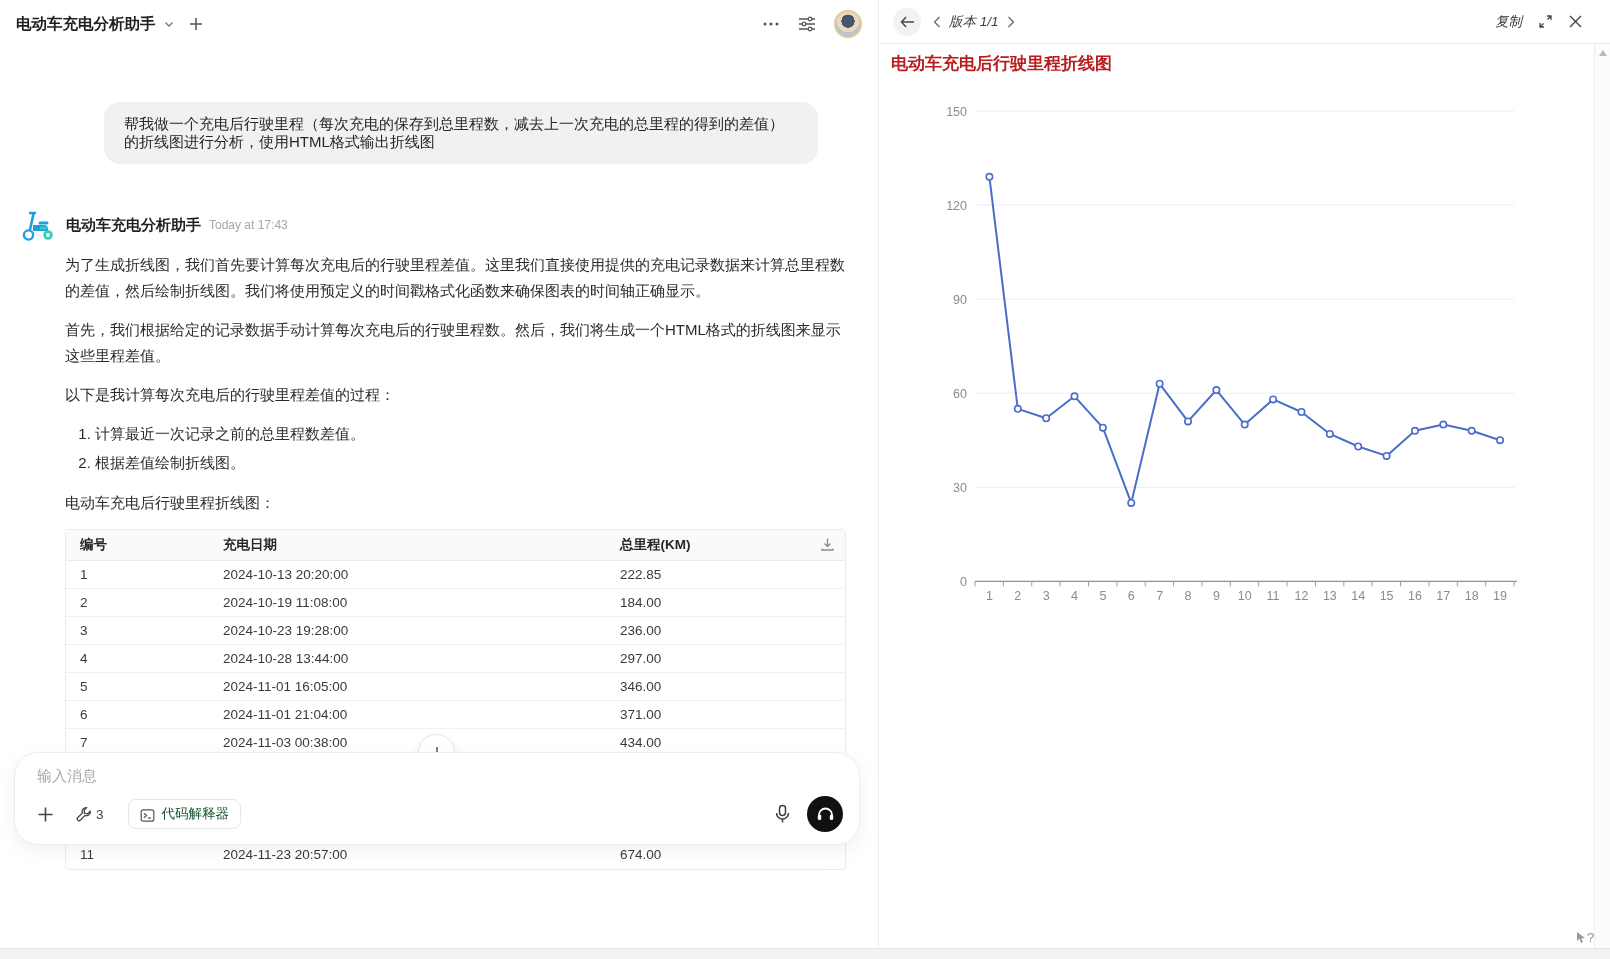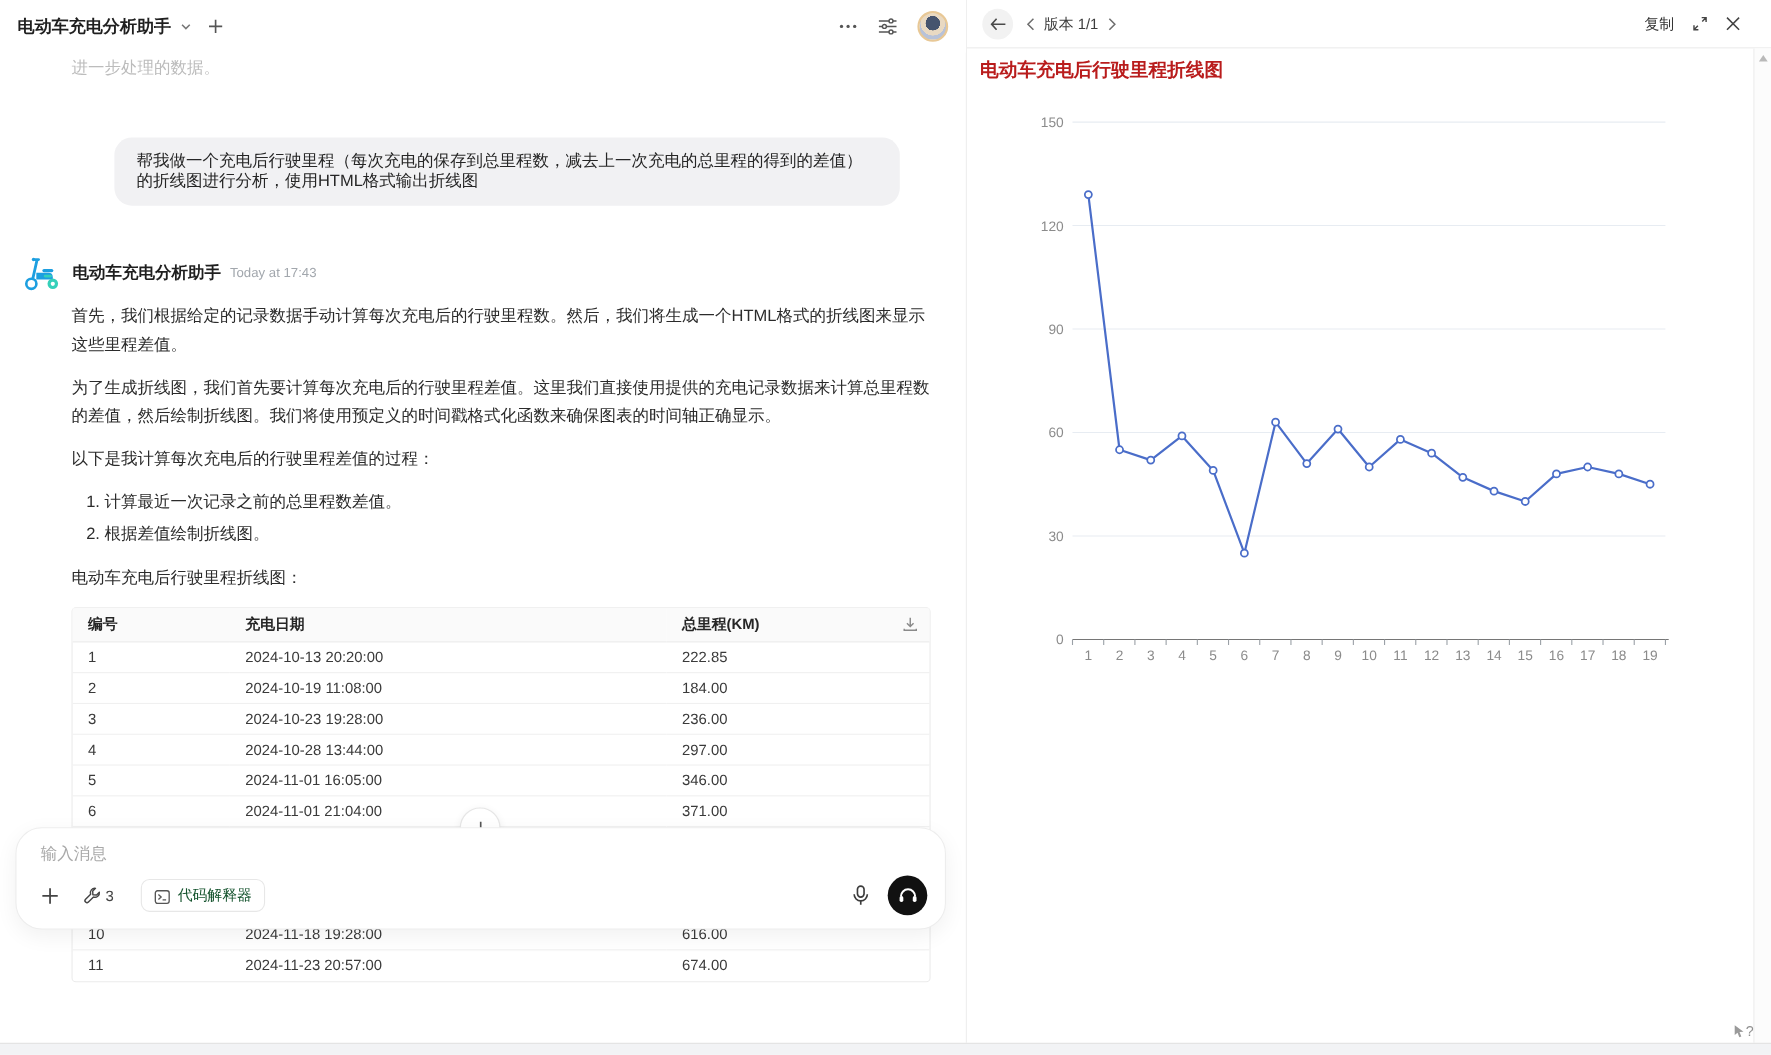--- a/index.html
+++ b/index.html
@@ -57,21 +57,21 @@
   .tool-chip { margin-left:24px; display:flex; align-items:flex-end; gap:7px; border:1px solid #e7e7e7;
     border-radius:8px; padding:5px 11px; font-size:13.5px; color:#14532d; cursor:pointer; }
   .chip-icon { color:#555; display:flex; }
   .mic-btn { margin-left:auto; color:#3c3c3c; display:flex; cursor:pointer; }
   .voice-btn { margin-left:16px; width:36px; height:36px; border-radius:50%; background:#111;
     display:flex; align-items:center; justify-content:center; color:#fff; cursor:pointer; }
 
   
   .right-panel { position:absolute; left:878px; top:0; width:732px; height:948px; background:#fff; border-left:1px solid #eee; }
   .rp-header { position:absolute; left:0; top:0; right:0; height:44px; border-bottom:1px solid #ececec;
-    display:flex; align-items:center; padding:0 14px; }
+    display:flex; align-items:center; padding:0 14px;font-style:italic; }
   .back-btn { width:28px; height:28px; border-radius:50%; background:#f2f2f2; display:flex;
     align-items:center; justify-content:center; color:#4a4a4a; cursor:pointer; }
   .ver-nav { display:flex; align-items:center; margin-left:12px; gap:8px; }
   .ver-chev { color:#6e6e6e; display:flex; cursor:pointer; }
   .ver-label { font-size:13.5px; color:#3c3c3c; }
   .rp-right { margin-left:auto; display:flex; align-items:center; gap:16px; padding-right:14px; }
   .copy-btn { font-size:13.5px; color:#333; cursor:pointer; }
   .expand-btn, .close-btn { color:#444; display:flex; cursor:pointer; }
 
   .chart-title { position:absolute; left:12px; top:52px; font-size:17px; font-weight:bold; color:#b91c1c; }
@@ -119,21 +119,20 @@
             <circle cx="12" cy="3" r="1.8" fill="#fff" stroke="currentColor" stroke-width="1.3"></circle>
             <circle cx="6" cy="8" r="1.8" fill="#fff" stroke="currentColor" stroke-width="1.3"></circle>
             <circle cx="12" cy="13" r="1.8" fill="#fff" stroke="currentColor" stroke-width="1.3"></circle>
           </svg>
         </span>
         <span class="avatar"></span>
       </div>
     </div>
 
     <div class="chat-body">
-      <div class="scrolled-line">进一步处理的数据。</div>
 
       <div class="user-bubble">帮我做一个充电后行驶里程（每次充电的保存到总里程数，减去上一次充电的总里程的得到的差值）的折线图进行分析，使用HTML格式输出折线图</div>
 
       <div class="assistant">
         <div class="assistant-head">
           <svg class="bot-avatar" viewBox="0 0 36 34">
             <path d="M12 5 L15 5" stroke="#1d9fe0" stroke-width="2.6" stroke-linecap="round"></path>
             <circle cx="10.5" cy="5" r="1.6" fill="#1d9fe0"></circle>
             <path d="M13.5 6 L9 26" stroke="#1d9fe0" stroke-width="2.6" stroke-linecap="round"></path>
             <path d="M13 17 H24 Q28 17 28 21 L28 23 H13 Z" fill="#1d9fe0"></path>
@@ -141,22 +140,22 @@
             <path d="M21 20 H26" stroke="#35d0ba" stroke-width="2.4" stroke-linecap="round"></path>
             <circle cx="8.5" cy="27" r="4.6" fill="#fff" stroke="#1d9fe0" stroke-width="2.4"></circle>
             <circle cx="28" cy="27" r="4.8" fill="#35d0ba"></circle>
             <circle cx="28" cy="27" r="1.9" fill="#fff"></circle>
           </svg>
           <span class="bot-name">电动车充电分析助手</span>
           <span class="bot-time">Today at 17:43</span>
         </div>
 
         <div class="assistant-content">
+          <p>为了生成折线图，我们首先要计算每次充电后的行驶里程差值。这里我们直接使用提供的充电记录数据来计算总里程数的差值，然后绘制折线图。我们将使用预定义的时间戳格式化函数来确保图表的时间轴正确显示。</p>
           <p>首先，我们根据给定的记录数据手动计算每次充电后的行驶里程数。然后，我们将生成一个HTML格式的折线图来显示这些里程差值。</p>
-          <p>为了生成折线图，我们首先要计算每次充电后的行驶里程差值。这里我们直接使用提供的充电记录数据来计算总里程数的差值，然后绘制折线图。我们将使用预定义的时间戳格式化函数来确保图表的时间轴正确显示。</p>
           <p>以下是我计算每次充电后的行驶里程差值的过程：</p>
           <ol id="steps-list">
               <li>计算最近一次记录之前的总里程数差值。</li>
               <li>根据差值绘制折线图。</li>
             </ol>
           <p>电动车充电后行驶里程折线图：</p>
 
           <div class="table-wrap">
             <table class="data-table">
               <thead>

